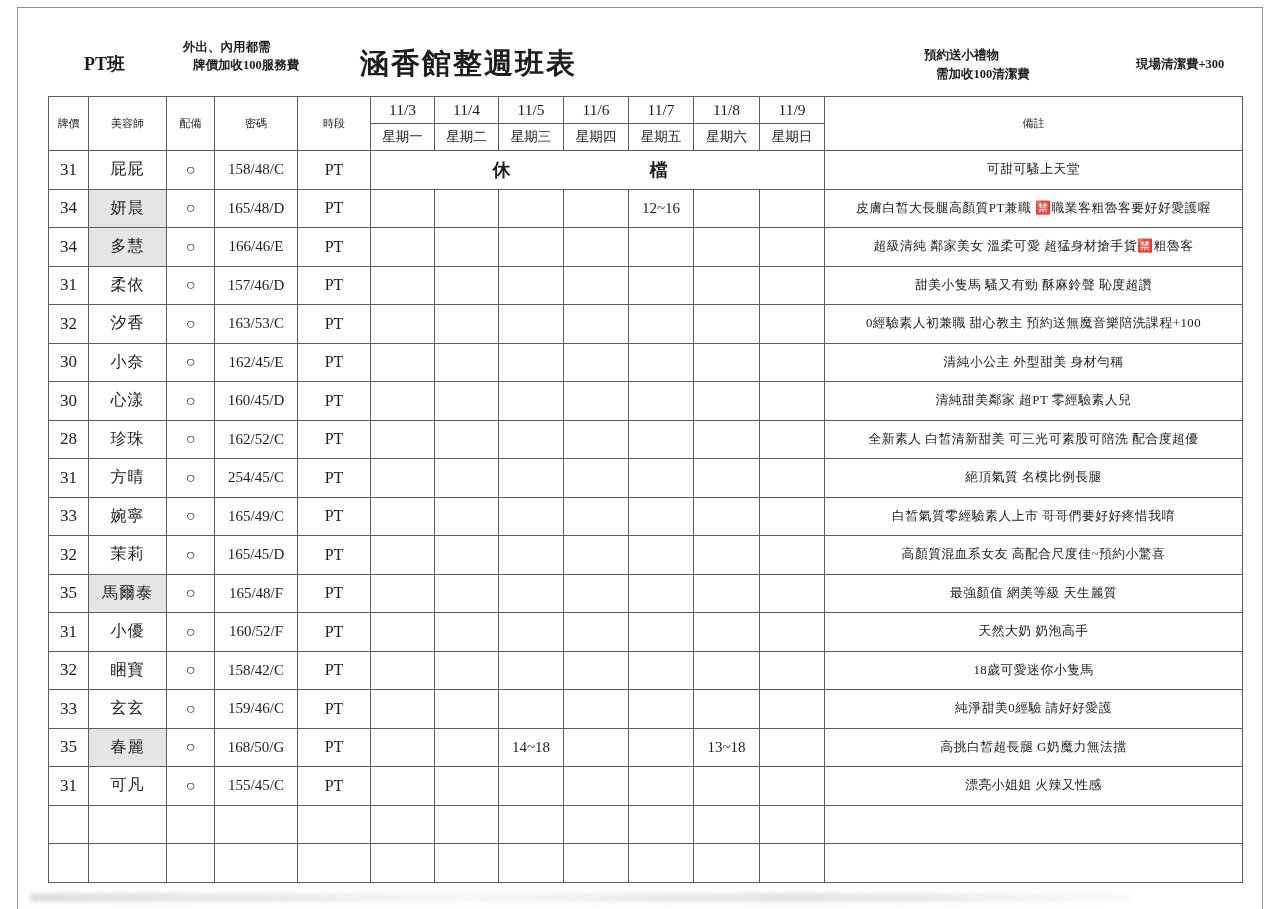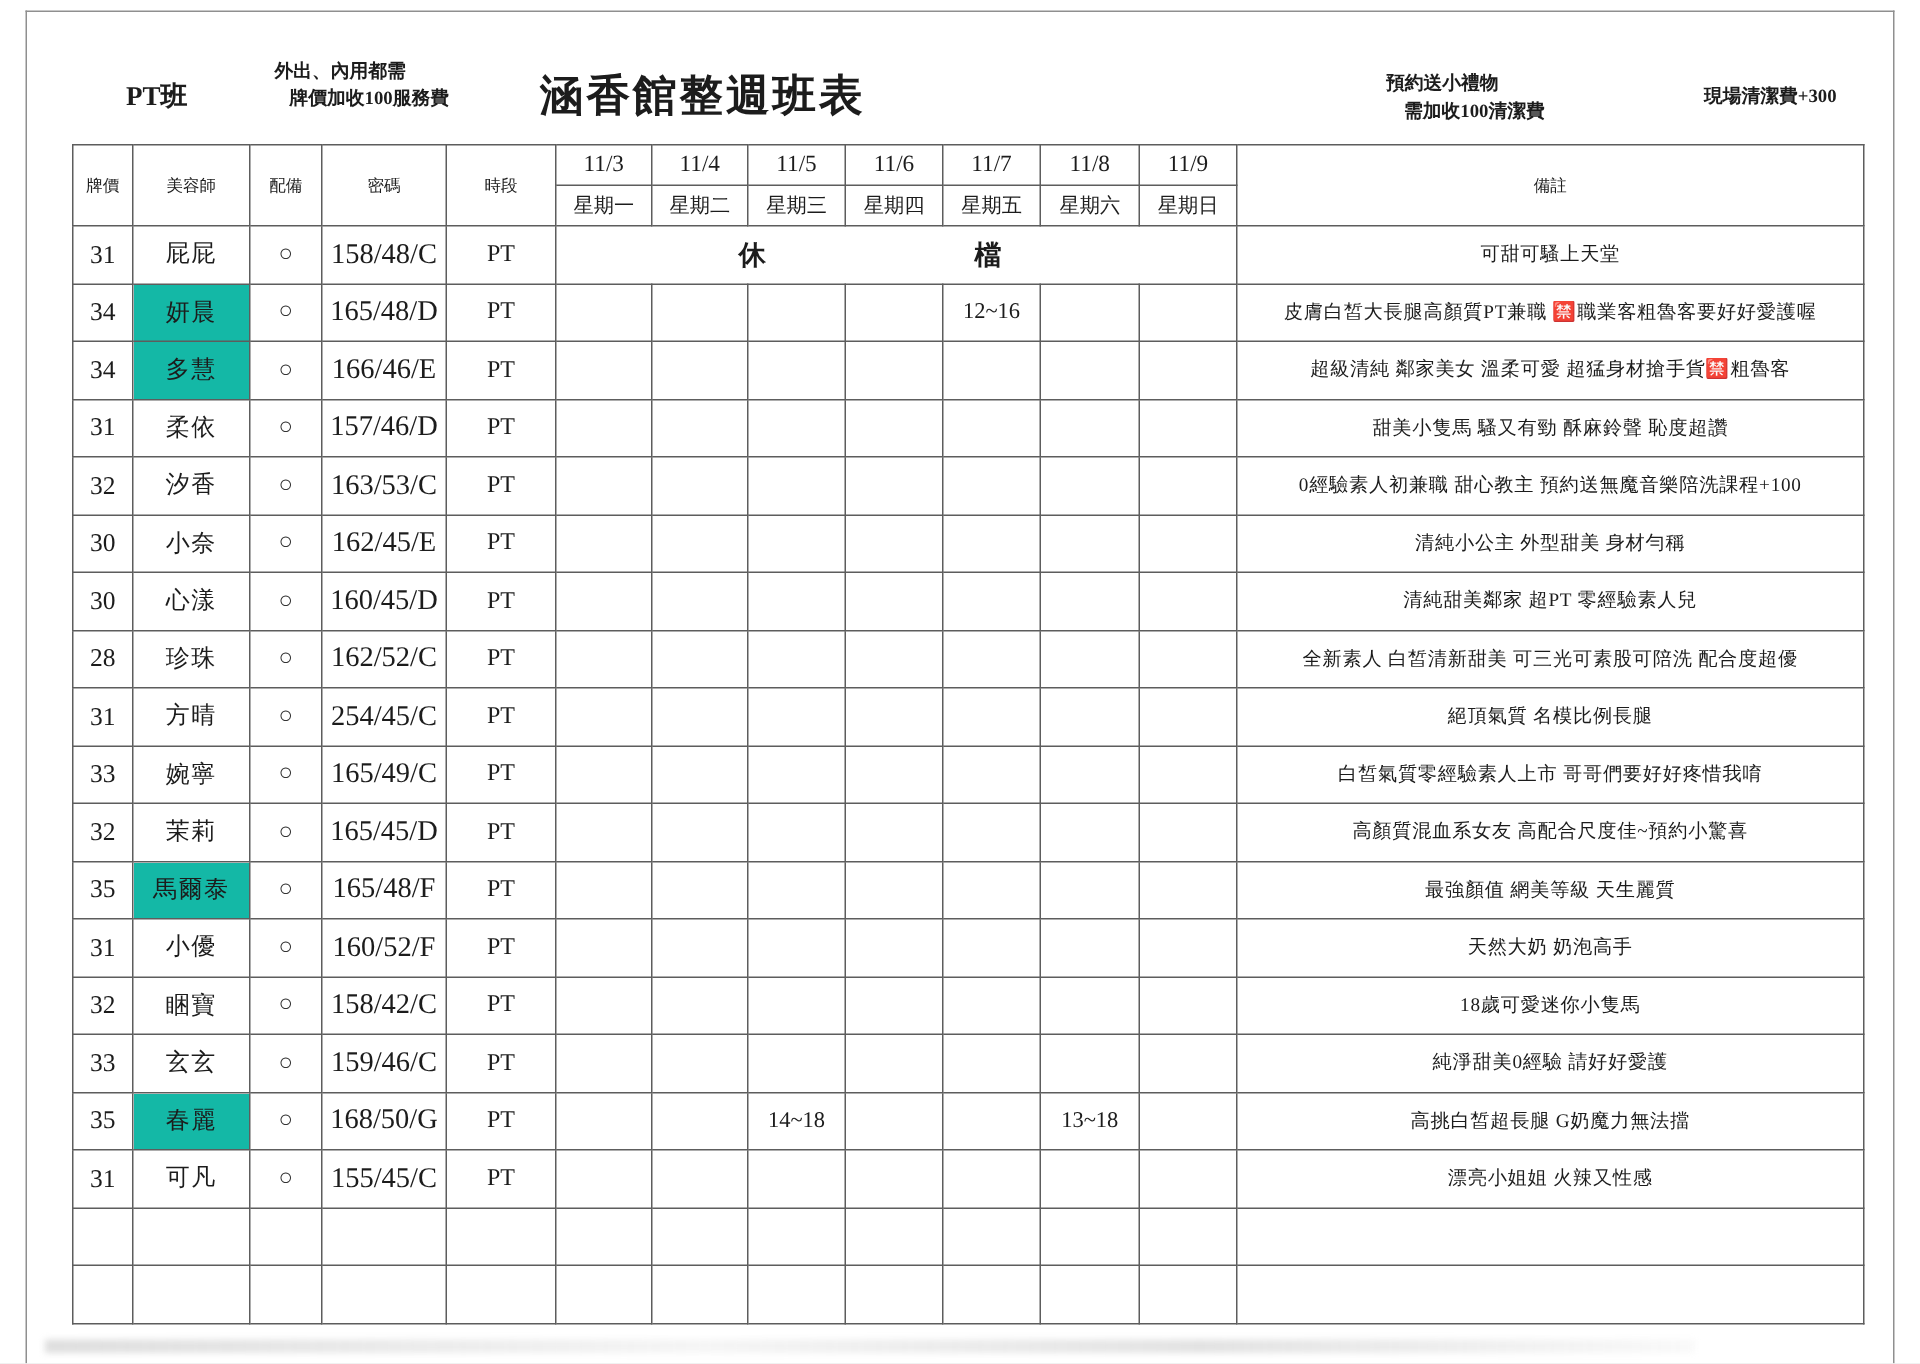--- a/index.html
+++ b/index.html
@@ -33,23 +33,23 @@
     overflow:hidden; white-space:nowrap; font-weight:normal; padding:0;
   }
   tr.hdr-row-1 { height:27px; }
   tr.hdr-row-2 { height:27px; }
   th.lbl { font-size:11px; font-weight:700; }
   th.date-cell { font-size:15.5px; font-weight:400;margin-left:16px; }
   th.weekday-cell { font-size:13.5px; font-weight:700; }
   tbody tr { height:38.5px;margin-top:33px; }
   td.price { font-size:17px; }
   td.name { font-size:16px; font-weight:700; letter-spacing:1px; }
-  td.name.hl { background:#14b8a6; }
+  td.name.hl { background:#e5e5e5; }
   td.gear { font-size:16px; color:#333; }
-  td.code { font-size:19px; }
+  td.code { font-size:15px; }
   td.shift { font-size:16px; font-weight:700; }
   td.slot { font-size:15px; }
   td.merged { position:relative; }
   td.merged span { position:absolute; top:50%; transform:translate(-50%,-50%);
                    font-size:18px; font-weight:700; }
   td.remark { text-align:left; font-size:12.8px; padding-left:6px; letter-spacing:0.5px; }
   tr.empty-row { height:38.5px; }
 
   .scan-noise {
     position:absolute; left:30px; top:893px; width:1100px; height:9px;

